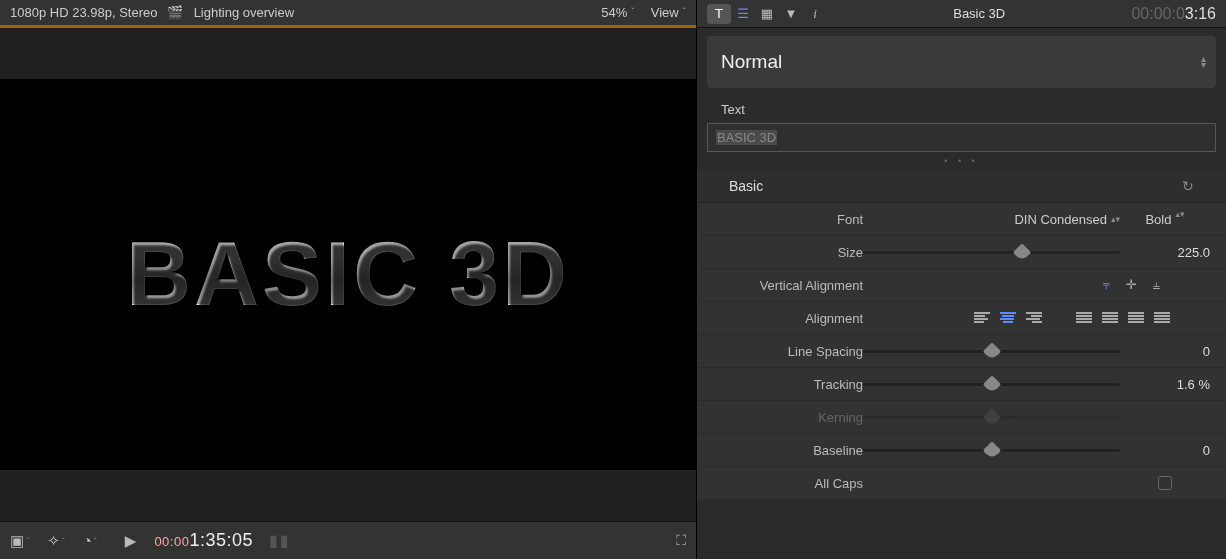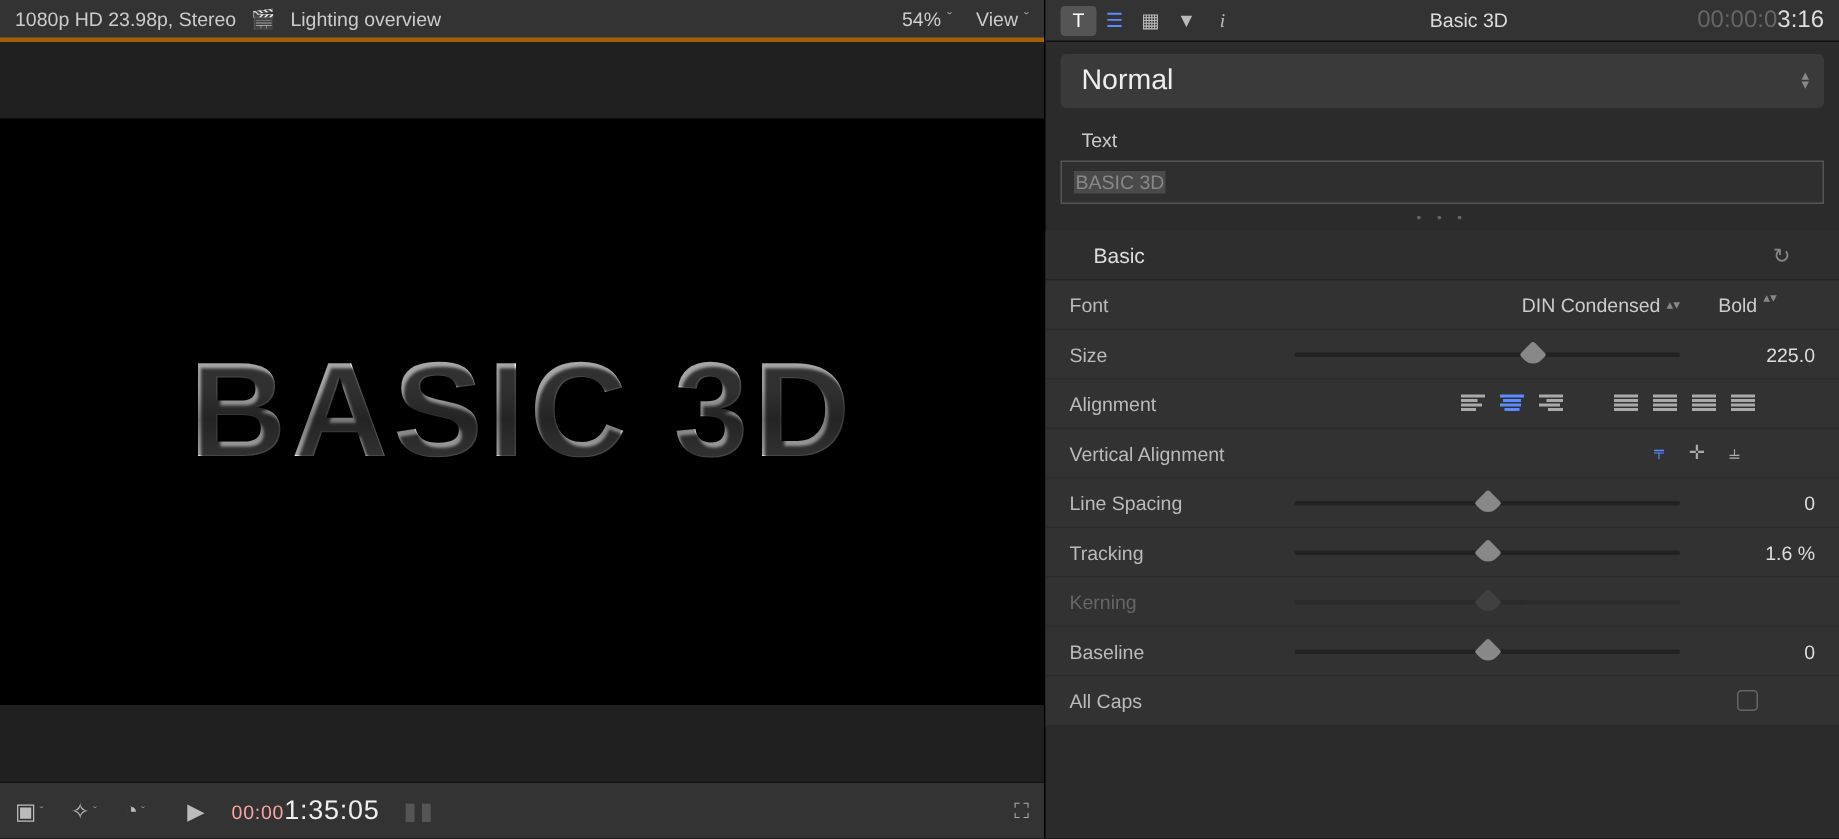--- a/index.html
+++ b/index.html
@@ -36,31 +36,31 @@
 
   
   .inspector-panel { flex:1; background: #2b2b2b; display:flex; flex-direction:column; border-left: 1px solid #000;}
   .insp-top { height: 28px; background: #333; display:flex; align-items:center; padding: 0 10px; font-size: 13px; border-bottom:1px solid #111;}
   .insp-top .tabicons { display:flex; gap:0; }
   .ti { width:24px; height:20px; display:flex; align-items:center; justify-content:center; font-size:13px; color:#bbb; border-radius:3px;}
   .ti.active { background:#555; color:#fff;}
   .insp-top .title { flex:1; text-align:center; color:#ddd;}
   .insp-top .tc2 { color:#666; font-size:16px;}
   .insp-top .tc2 .b { color:#ddd;}
-  .normal-row { margin: 8px 10px; background:#3a3a3a; border-radius:4px; height:36px; display:flex; align-items:center; padding:0 14px; color:#eee; font-size:19px; position:relative;}
+  .normal-row { margin: 8px 10px; background:#3a3a3a; border-radius:4px; height:52px; display:flex; align-items:center; padding:0 14px; color:#eee; font-size:19px; position:relative;}
   .normal-row .updown { position:absolute; right:10px; color:#888; font-size:10px; line-height:6px;}
   .textlabel { padding: 6px 24px; color:#ccc; font-size:13px;}
   .text-box { margin: 0 10px; border:1px solid #555; background:#2f2f2f; padding: 6px 8px; font-size:13px; color:#888;}
   .text-box span { background:#4a4a4a; padding:0 1px;}
   .dotsrow { text-align:center; color:#666; font-size:9px; letter-spacing:4px; padding:4px 0;}
   .section-hdr { display:flex; align-items:center; padding: 8px 32px; font-size:14px; color:#ddd; background:#2e2e2e; border-bottom:1px solid #222;}
   .section-hdr .reset { margin-left:auto; color:#888; font-size:14px; transform: scaleX(-1);}
   .prop-row { display:flex; align-items:center; padding: 6px 16px; font-size:13px; color:#bbb; background:#323232; border-bottom:1px solid #2a2a2a; height: 33px;}
   .prop-row.dim { color:#666;}
-  .prop-label { width: 150px;}
+  .prop-label { width: 150px; text-align: right;}
   .prop-mid { flex:1; display:flex; align-items:center; gap:6px;}
   .font-sel { color:#ccc; display:inline-flex; align-items:center; gap:4px;}
   .ud { font-size:9px; color:#888; line-height:5px; display:inline-flex; flex-direction:column;}
   .prop-val { width: 90px; text-align:right; color:#ddd; position:relative;}
   .bold-sel { width: 90px; text-align:center; color:#ccc; display:inline-flex; justify-content:center; gap:4px;}
   .slider { flex:1; height:3px; background:#222; border-radius:2px; position:relative;}
   .slider .thumb { position:absolute; top:-5px; width:13px; height:13px; background:#888; border-radius:2px; transform: translateX(-50%) rotate(45deg); border-bottom-right-radius:8px;}
   .align-icons { display:flex; gap:10px; margin-left:auto; padding-right: 40px;}
   .ai { width:16px; height:12px; display:flex; flex-direction:column; gap:1.5px;}
   .ai span { height:1.5px; background:#aaa;}
@@ -153,78 +153,78 @@
     <span class="prop-label">Size</span>
     <div class="prop-mid">
         <div class="slider">
           <div class="thumb" style="left:62%"></div>
         </div>
       </div>
     <span class="prop-val">225.0</span>
   </div>
 
   <div class="prop-row">
-    <span class="prop-label">Alignment</span>
-    <div class="align-icons">
-      <div class="ai">
-          <span class="s1"></span>
-          <span class="s2"></span>
-          <span class="s3"></span>
-          <span class="s4"></span>
-        </div>
-      <div class="ai center sel">
-          <span class="s1"></span>
-          <span class="s2"></span>
-          <span class="s3"></span>
-          <span class="s4"></span>
-        </div>
-      <div class="ai right">
-          <span class="s1"></span>
-          <span class="s2"></span>
-          <span class="s3"></span>
-          <span class="s4"></span>
-        </div>
-      <div class="vgap"></div>
-      <div class="ai just">
-          <span class="s1"></span>
-          <span class="s1"></span>
-          <span class="s1"></span>
-          <span class="s2"></span>
-        </div>
-      <div class="ai just center">
-          <span class="s1"></span>
-          <span class="s1"></span>
-          <span class="s1"></span>
-          <span class="s2"></span>
-        </div>
-      <div class="ai just right">
-          <span class="s1"></span>
-          <span class="s1"></span>
-          <span class="s1"></span>
-          <span class="s2"></span>
-        </div>
-      <div class="ai just">
-          <span class="s1"></span>
-          <span class="s1"></span>
-          <span class="s1"></span>
-          <span class="s1"></span>
-        </div>
-    </div>
-  </div>
-
-  <div class="prop-row">
     <span class="prop-label">Vertical Alignment</span>
     <div class="va-icons">
       <span class="sel">⫧</span>
       <span>✛</span>
       <span>⫨</span>
     </div>
   </div>
 
   <div class="prop-row">
+    <span class="prop-label">Alignment</span>
+    <div class="align-icons">
+      <div class="ai">
+          <span class="s1"></span>
+          <span class="s2"></span>
+          <span class="s3"></span>
+          <span class="s4"></span>
+        </div>
+      <div class="ai center sel">
+          <span class="s1"></span>
+          <span class="s2"></span>
+          <span class="s3"></span>
+          <span class="s4"></span>
+        </div>
+      <div class="ai right">
+          <span class="s1"></span>
+          <span class="s2"></span>
+          <span class="s3"></span>
+          <span class="s4"></span>
+        </div>
+      <div class="vgap"></div>
+      <div class="ai just">
+          <span class="s1"></span>
+          <span class="s1"></span>
+          <span class="s1"></span>
+          <span class="s2"></span>
+        </div>
+      <div class="ai just center">
+          <span class="s1"></span>
+          <span class="s1"></span>
+          <span class="s1"></span>
+          <span class="s2"></span>
+        </div>
+      <div class="ai just right">
+          <span class="s1"></span>
+          <span class="s1"></span>
+          <span class="s1"></span>
+          <span class="s2"></span>
+        </div>
+      <div class="ai just">
+          <span class="s1"></span>
+          <span class="s1"></span>
+          <span class="s1"></span>
+          <span class="s1"></span>
+        </div>
+    </div>
+  </div>
+
+  <div class="prop-row">
     <span class="prop-label">Line Spacing</span>
     <div class="prop-mid">
         <div class="slider">
           <div class="thumb" style="left:50%"></div>
         </div>
       </div>
     <span class="prop-val">0</span>
   </div>
 
   <div class="prop-row">

